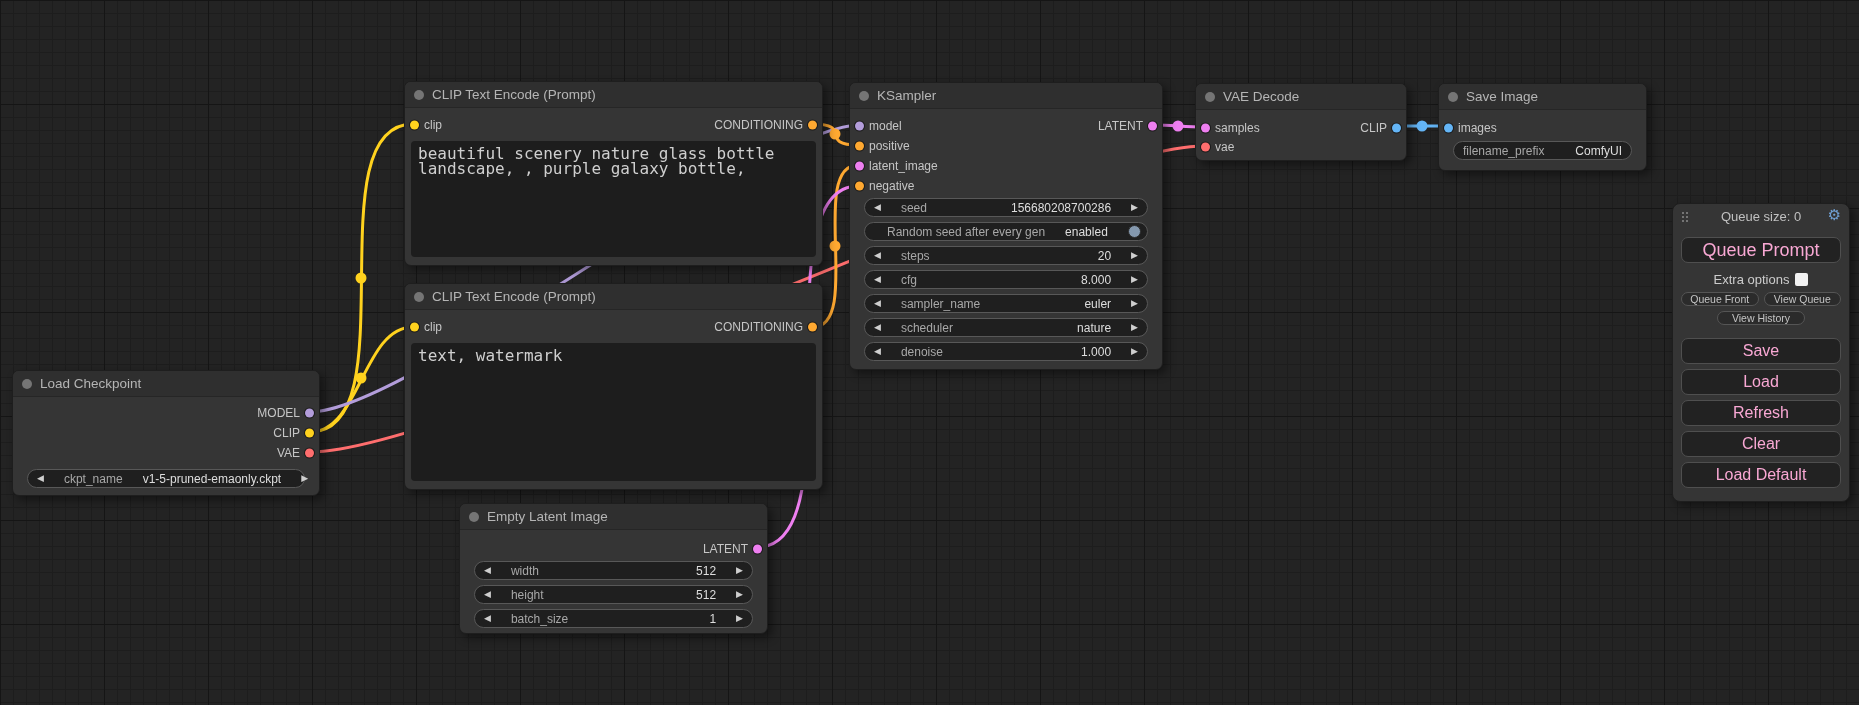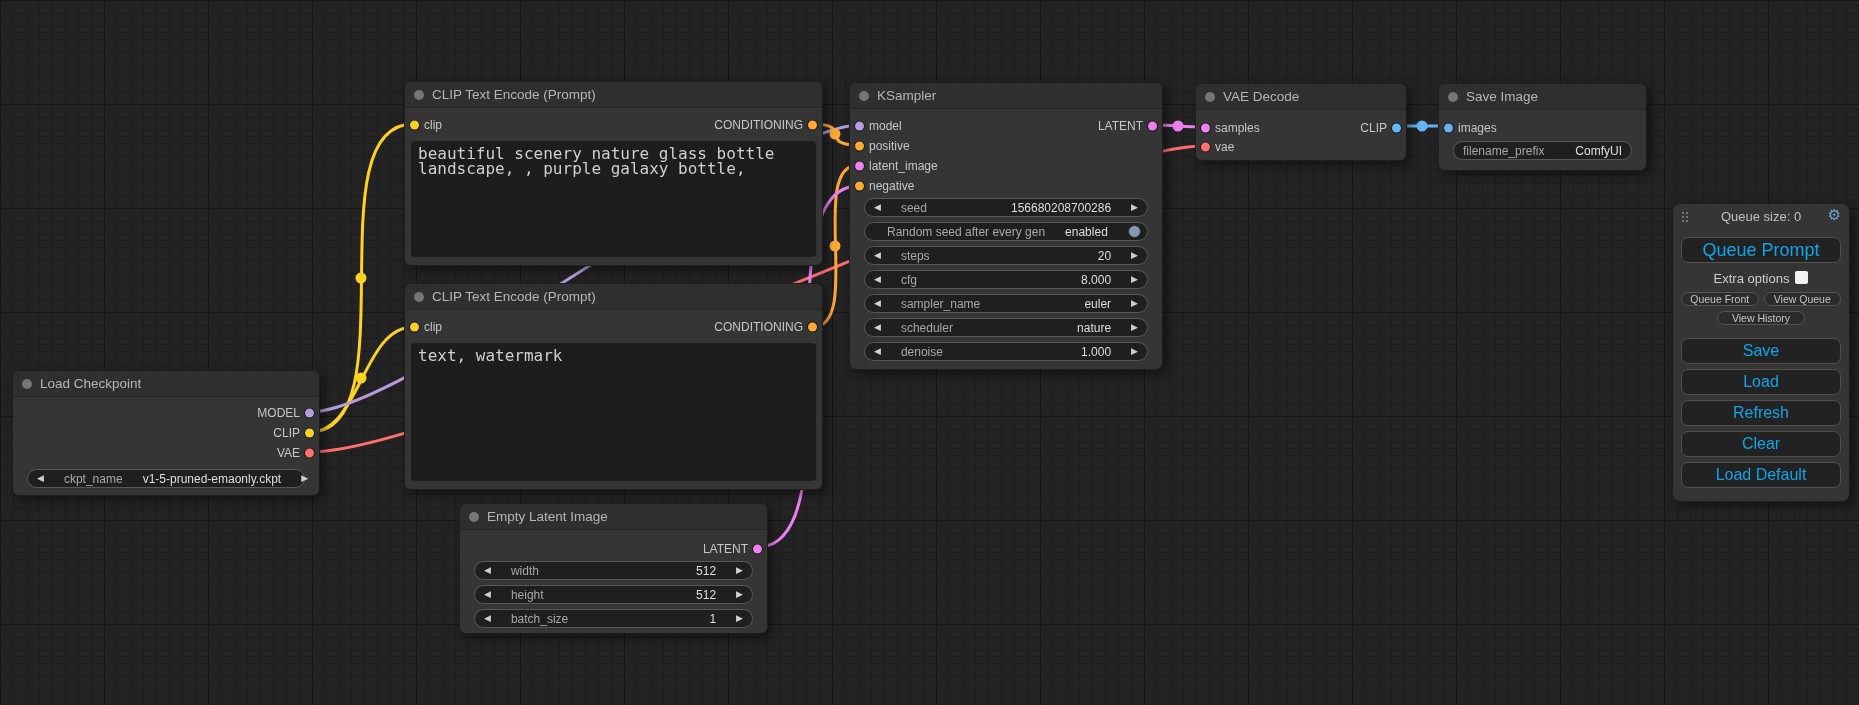--- a/index.html
+++ b/index.html
@@ -53,24 +53,24 @@
     position:absolute;left:1672px;top:203px;width:178px;height:299px;z-index:3;
     background:#353535;border:1px solid #1e1e1e;border-radius:8px;
     box-shadow:4px 4px 10px rgba(0,0,0,.45);color:#c9c9c9;
   }
   .qhead{position:relative;height:25px;display:flex;align-items:center;justify-content:center;font-size:13px;color:#c0c0c0;}
   .drag-handle{position:absolute;left:9px;top:8px;display:grid;grid-template-columns:4px 4px;grid-auto-rows:4px;}
   .drag-handle i{width:2px;height:2px;border-radius:50%;background:#8a8a8a;display:block;}
   .gear{position:absolute;right:8px;top:3px;font-size:15px;line-height:1;}
   .qbtn{
     margin:5px 8px 0;height:26px;display:flex;align-items:center;justify-content:center;
-    background:#222222;border:1px solid #4f4f4f;border-radius:7px;color:#0ea5e9;font-size:16px;
+    background:#222222;border:1px solid #4f4f4f;border-radius:7px;color:#f9a8d4;font-size:16px;
   }
   .qbtn.big{height:26px;font-size:18px;margin-top:8px;}
-  .extra-row{display:flex;justify-content:center;gap:6px;height:16px;margin-top:8px;font-size:13px;color:#cccccc;}
+  .extra-row{display:flex;align-items:center;justify-content:center;gap:6px;height:16px;margin-top:8px;font-size:13px;color:#cccccc;}
   .checkbox{width:13px;height:13px;background:#f2f2f2;border-radius:2px;}
   .pillrow{display:flex;gap:5px;margin:5px 8px 0;align-items:flex-end;}
   .spill{
     flex:1;height:14px;display:flex;align-items:center;justify-content:center;
     background:#2b2b2b;border:1px solid #555;border-radius:8px;font-size:10.5px;color:#c4c4c4;
   }
   .spill.center{flex:none;width:88px;margin:5px auto 0;}
 </style>
 </head>
 <body>

